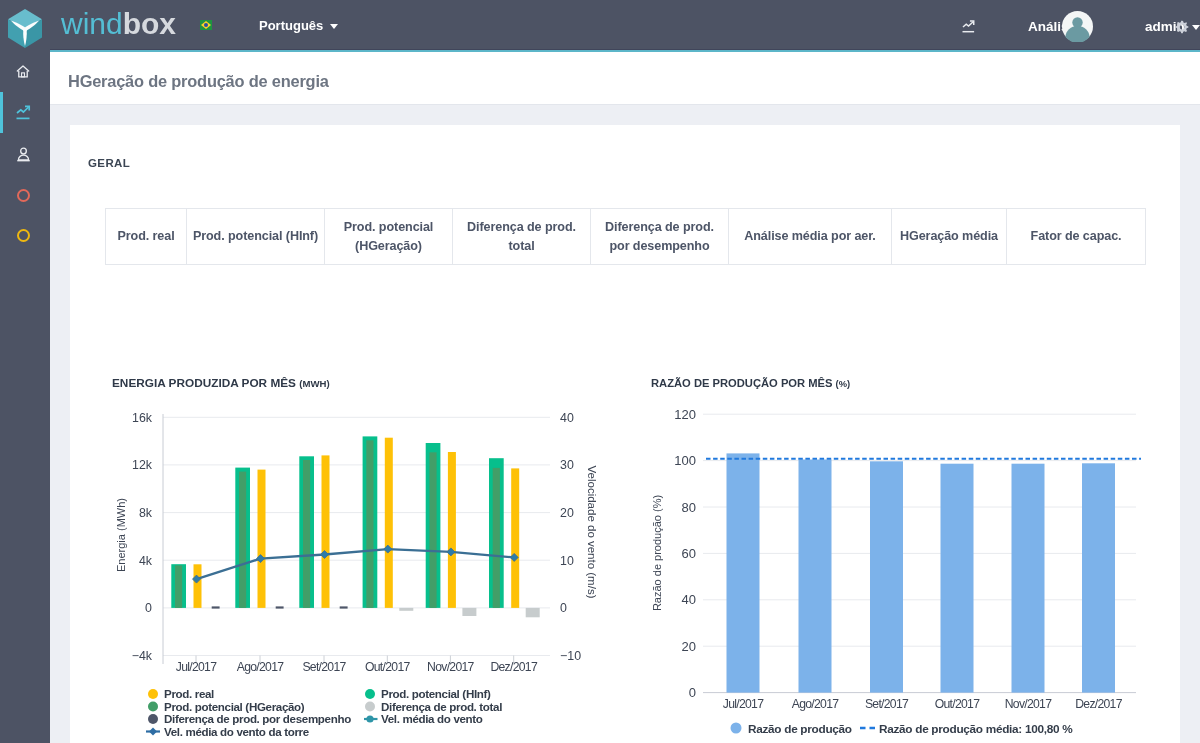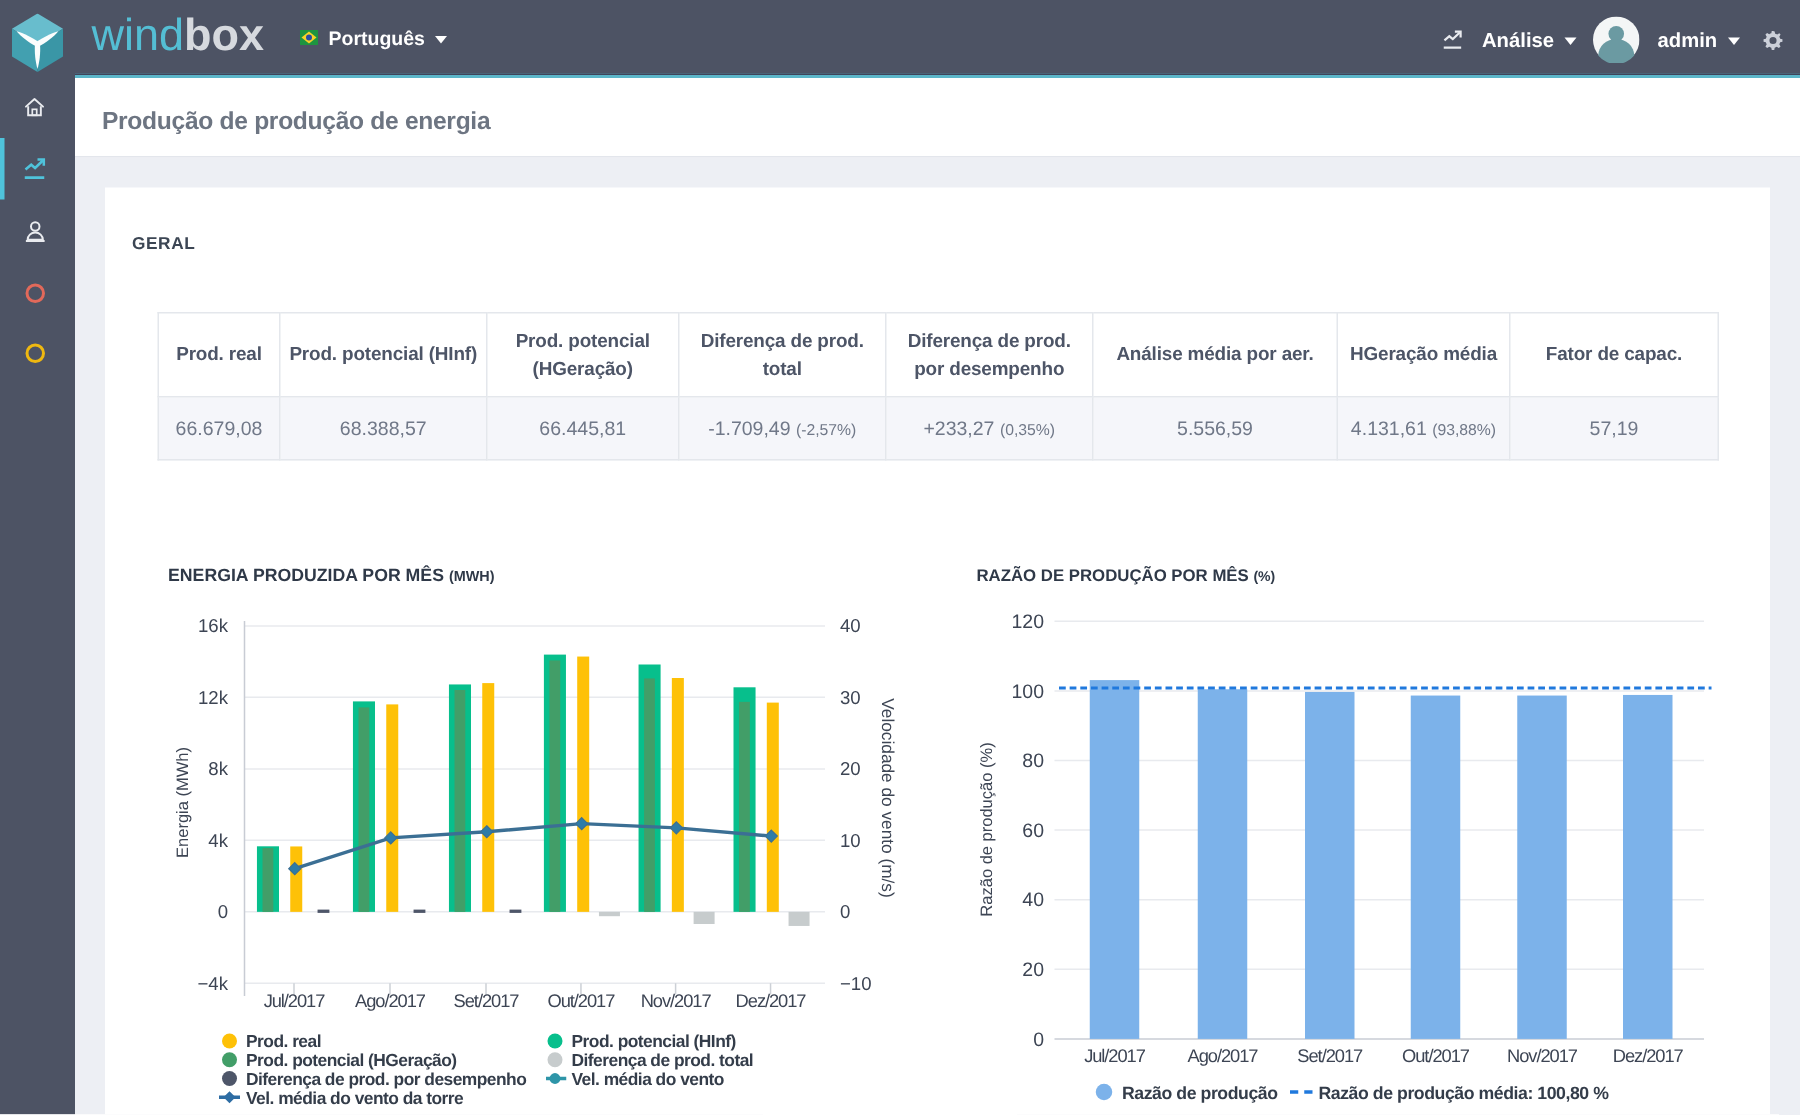--- a/index.html
+++ b/index.html
@@ -16,32 +16,32 @@
   #pagetitle { position:absolute; left:68px; top:72px; font-size:16.4px; font-weight:bold; color:#6d7582; letter-spacing:-0.2px;}
   
   #card { position:absolute; left:70px; top:125px; width:1110px; height:640px; background:#fff; }
   #geral { position:absolute; left:88px; top:157px; font-size:11.5px; font-weight:bold; color:#3c4654; letter-spacing:0.4px; }
   
   table { position:absolute; left:105px; top:208px; width:1040px; border-collapse:collapse; table-layout:fixed; }
   th, td { border:1px solid #e4e7ec; text-align:center; vertical-align:middle; }
   th { height:56px; font-size:12.6px; font-weight:bold; color:#4d5567; background:#fff; padding:2px 1px; line-height:1.5; letter-spacing:-0.1px; }
   td { height:42px; font-size:13px; font-weight:normal; color:#707888; background:#f5f6fa; }
   td .sm, th .sm { font-size:10.5px; }
-  .hdr { color:#fff; font-size:13.5px; }
+  .hdr { color:#fff; font-size:13.5px;margin-left:40px; }
   .caret { display:inline-block; width:0; height:0; border-left:4.5px solid transparent; border-right:4.5px solid transparent; border-top:5px solid #fff; vertical-align:middle; margin-left:7px; }
   svg text { font-family:"Liberation Sans", sans-serif; }
 </style>
 </head>
 <body>
 <div id="page">
   <div id="sidebar"></div>
   <div id="header"></div>
   <div id="topborder"></div>
   <div id="titleband"></div>
-  <div id="pagetitle">Produção de produção de energia</div>
+  <div id="pagetitle">HGeração de produção de energia</div>
   <div id="activebar"></div>
 
   <svg id="logo" style="position:absolute;left:8px;top:9px;" width="34" height="39" viewBox="0 0 34 39">
     <polygon points="17,0 34,10.2 17,20.5 0,10.2" fill="#68bdcd"></polygon>
     <polygon points="0,10.2 17,20.5 17,39 0,28.6" fill="#42a0b0"></polygon>
     <polygon points="34,10.2 17,20.5 17,39 34,28.6" fill="#3a96a6"></polygon>
     <g transform="translate(17,20.5)" fill="#fbfdfd">
       <path d="M-1.7,0.5 C-2.1,5 -1.4,12 0,16.5 C1.4,12 2.1,5 1.7,0.5 Z"></path>
       <path d="M-1.7,0.5 C-2.1,5 -1.4,12 0,16.5 C1.4,12 2.1,5 1.7,0.5 Z" transform="rotate(122)"></path>
       <path d="M-1.7,0.5 C-2.1,5 -1.4,12 0,16.5 C1.4,12 2.1,5 1.7,0.5 Z" transform="rotate(238)"></path>
@@ -107,30 +107,20 @@
     <tbody>
         <tr>
       <th>Prod. real</th>
       <th>Prod. potencial (HInf)</th>
       <th>Prod. potencial<br>(HGeração)</th>
       <th>Diferença de prod.<br>total</th>
       <th>Diferença de prod.<br>por desempenho</th>
       <th>Análise média por aer.</th>
       <th>HGeração média</th>
       <th>Fator de capac.</th>
-    </tr>
-    <tr>
-      <td>66.679,08</td>
-      <td>68.388,57</td>
-      <td>66.445,81</td>
-      <td>-1.709,49 <span class="sm">(-2,57%)</span></td>
-      <td>+233,27 <span class="sm">(0,35%)</span></td>
-      <td>5.556,59</td>
-      <td>4.131,61 <span class="sm">(93,88%)</span></td>
-      <td>57,19</td>
     </tr>
   </tbody>
     </table>
 
   <svg id="charts" style="position:absolute;left:0;top:0;" width="1200" height="743" viewBox="0 0 1200 743">
   <g stroke="#e8eaee" stroke-width="1">
   <line x1="163" x2="550" y1="417.3" y2="417.3"></line>
   <line x1="163" x2="550" y1="464.9" y2="464.9"></line>
   <line x1="163" x2="550" y1="512.6" y2="512.6"></line>
   <line x1="163" x2="550" y1="560.2" y2="560.2"></line>

